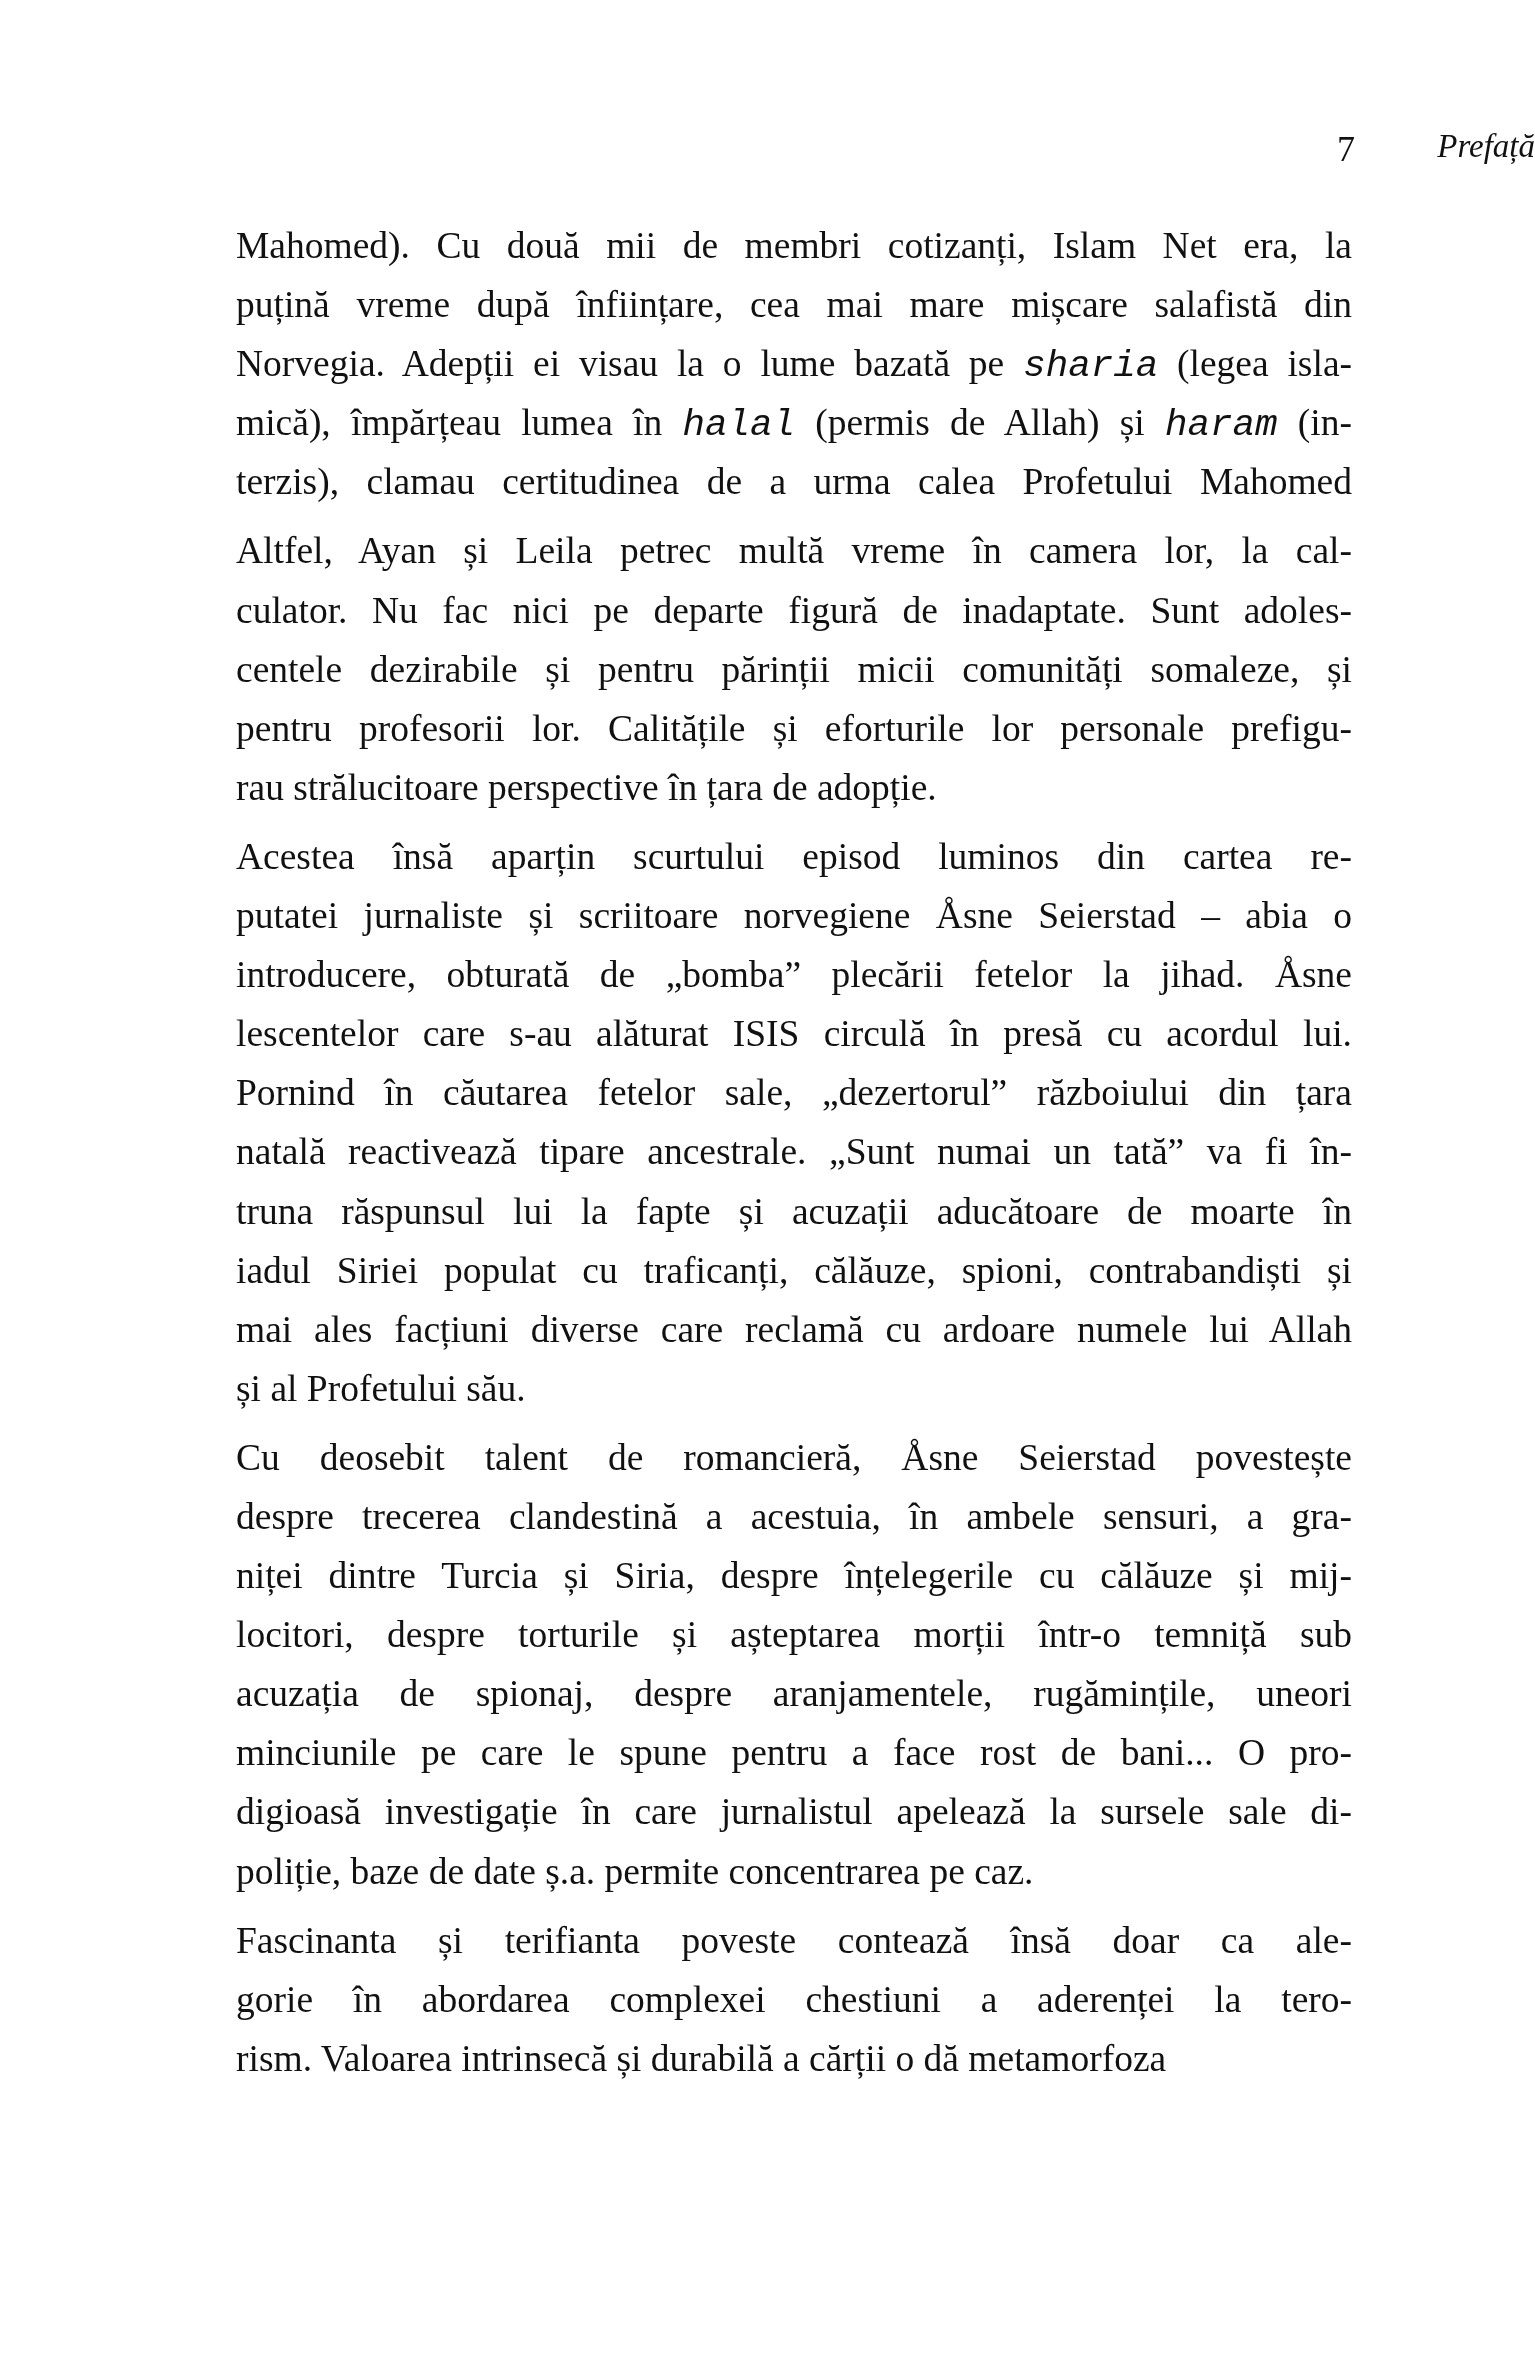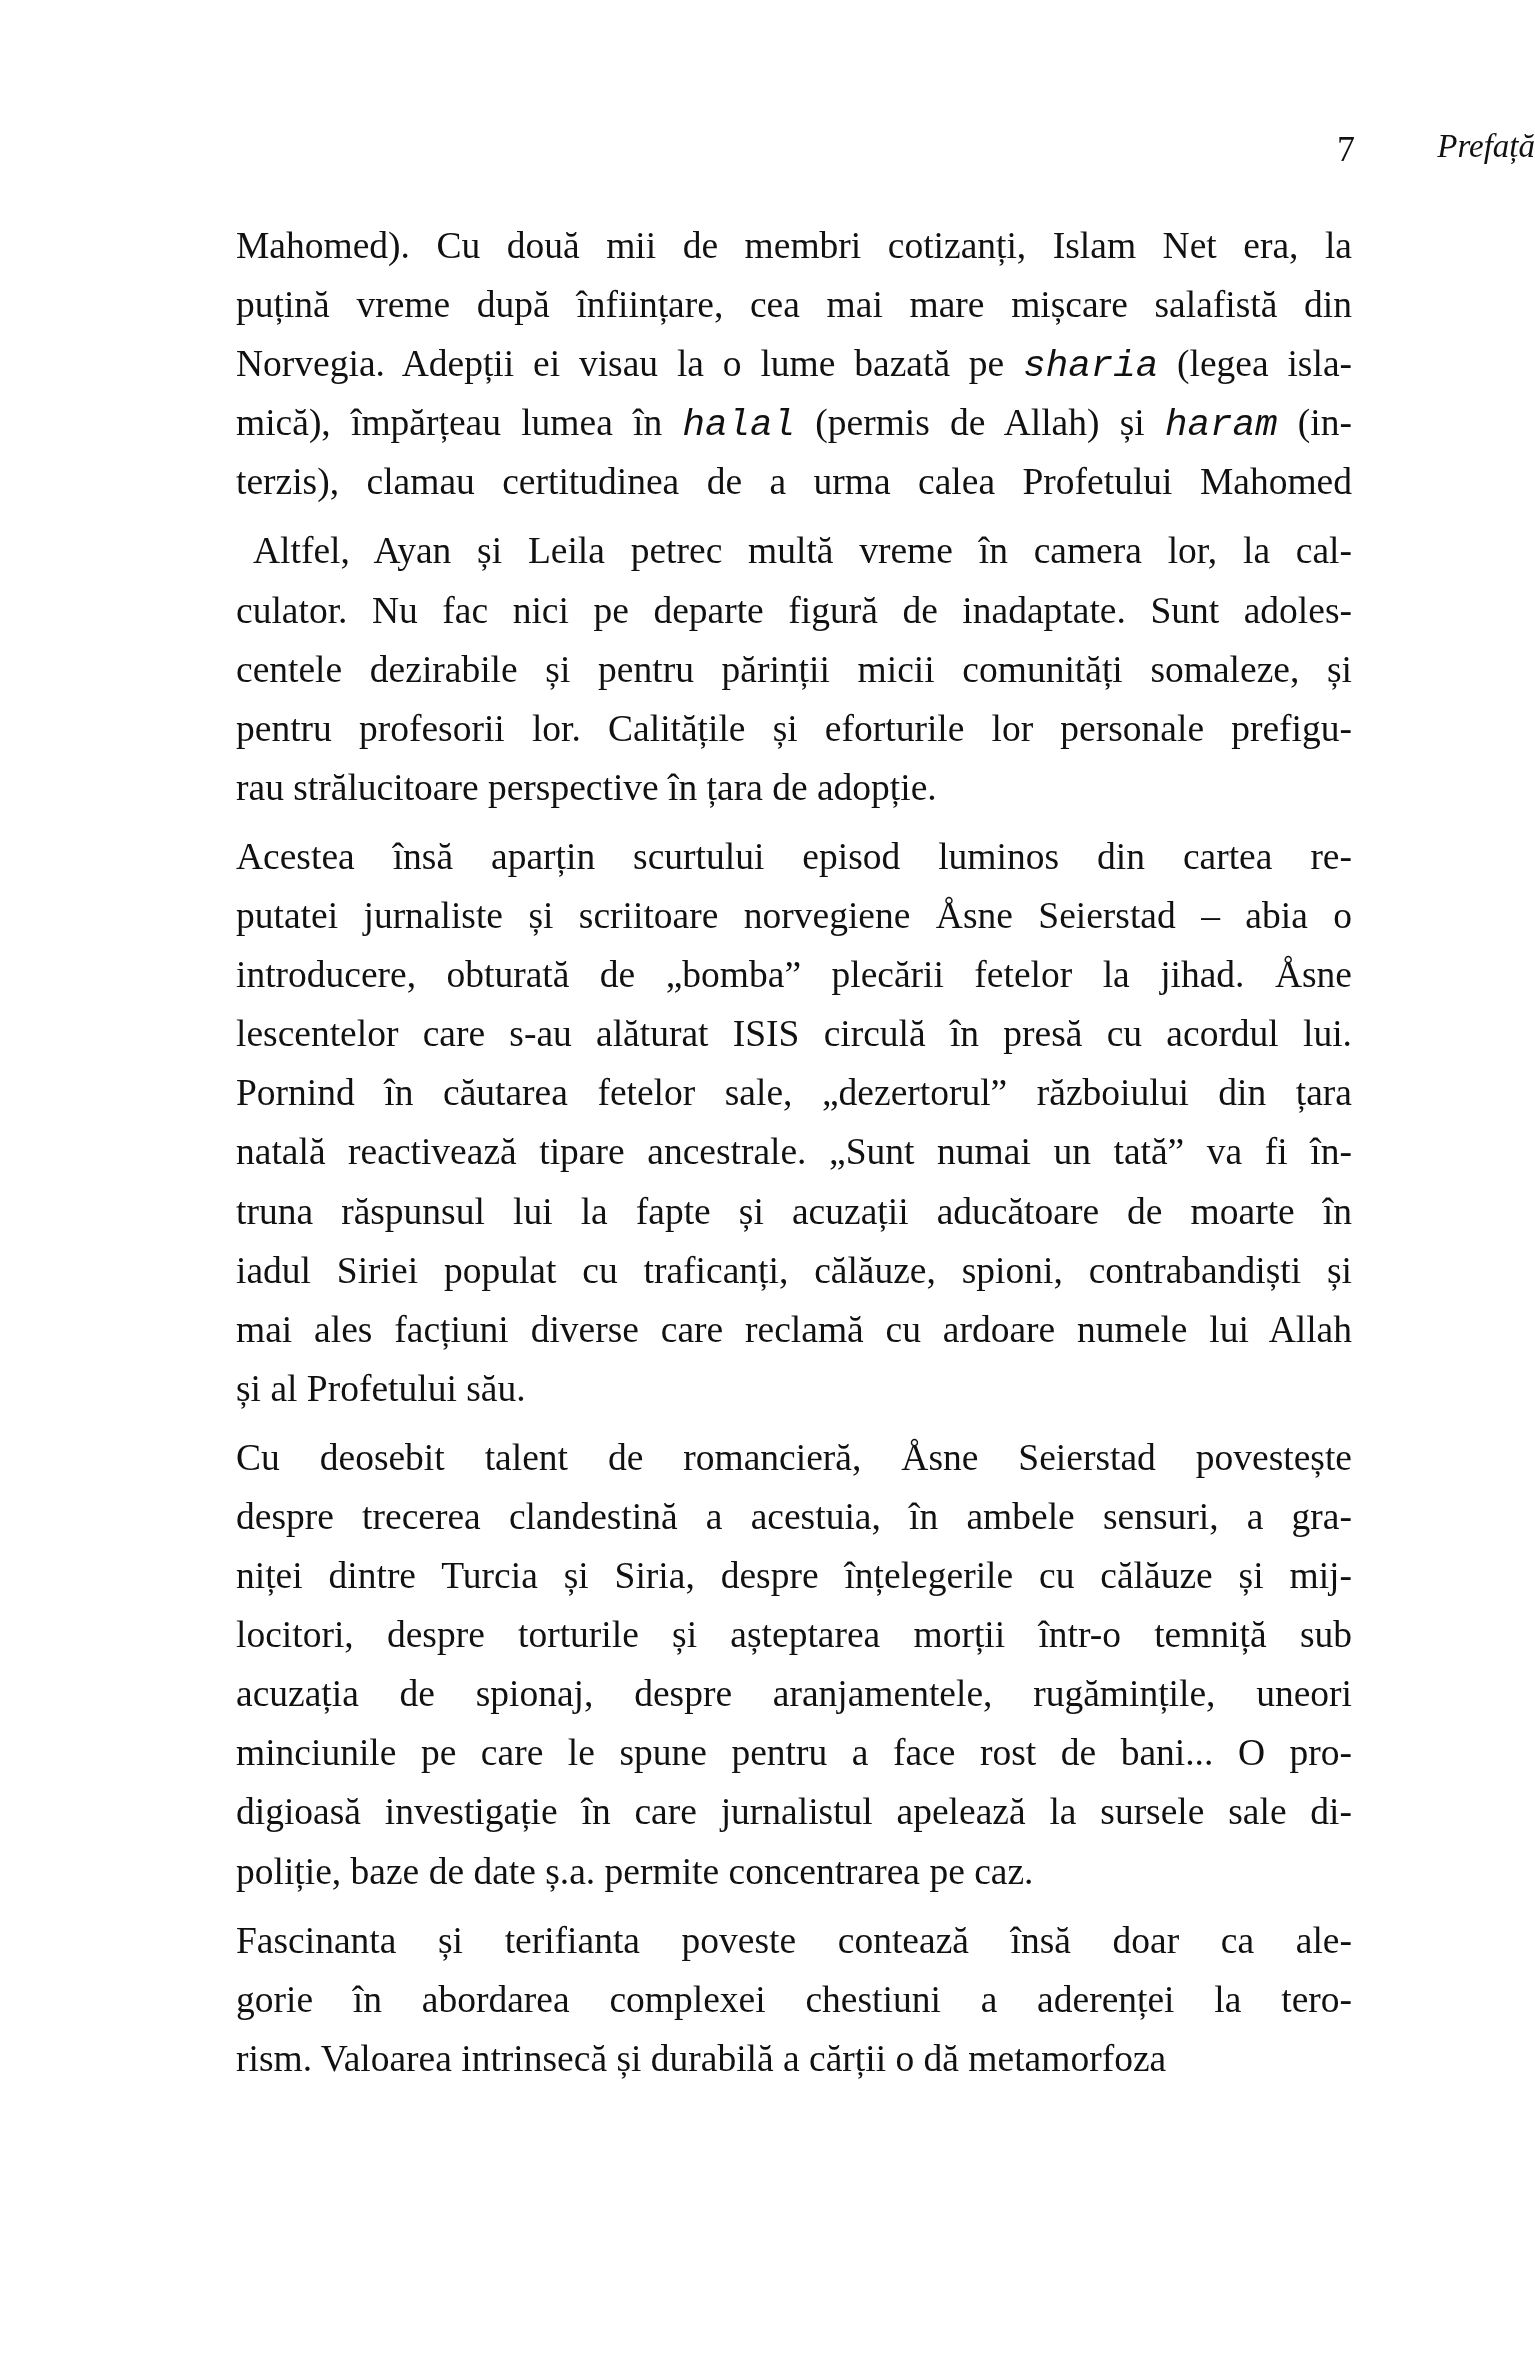--- a/index.html
+++ b/index.html
@@ -27,21 +27,21 @@
 <div class="body-text" id="body-text">
     <div>
       <span class="line">Mahomed). Cu două mii de membri cotizanți, Islam Net era, la</span>
       <span class="line">puțină vreme după înființare, cea mai mare mișcare salafistă din</span>
       <span class="line">Norvegia. Adepții ei visau la o lume bazată pe <i>sharia</i> (legea isla-</span>
       <span class="line">mică), împărțeau lumea în <i>halal</i> (permis de Allah) și <i>haram</i> (in-</span>
       <span class="line">terzis), clamau certitudinea de a urma calea Profetului Mahomed</span>
     </div>
     <div class="para-gap"></div>
     <div>
-      <span class="line" style="text-indent: 0px; margin-left: 17px;">Altfel, Ayan și Leila petrec multă vreme în camera lor, la cal-</span>
+      <span class="line" style="text-indent: 0px;">Altfel, Ayan și Leila petrec multă vreme în camera lor, la cal-</span>
       <span class="line">culator. Nu fac nici pe departe figură de inadaptate. Sunt adoles-</span>
       <span class="line">centele dezirabile și pentru părinții micii comunități somaleze, și</span>
       <span class="line">pentru profesorii lor. Calitățile și eforturile lor personale prefigu-</span>
       <span class="line last">rau strălucitoare perspective în țara de adopție.</span>
     </div>
     <div class="para-gap"></div>
     <div>
       <span class="line" style="text-indent: 0px;">Acestea însă aparțin scurtului episod luminos din cartea re-</span>
       <span class="line">putatei jurnaliste și scriitoare norvegiene Åsne Seierstad – abia o</span>
       <span class="line">introducere, obturată de „bomba” plecării fetelor la jihad. Åsne</span>

